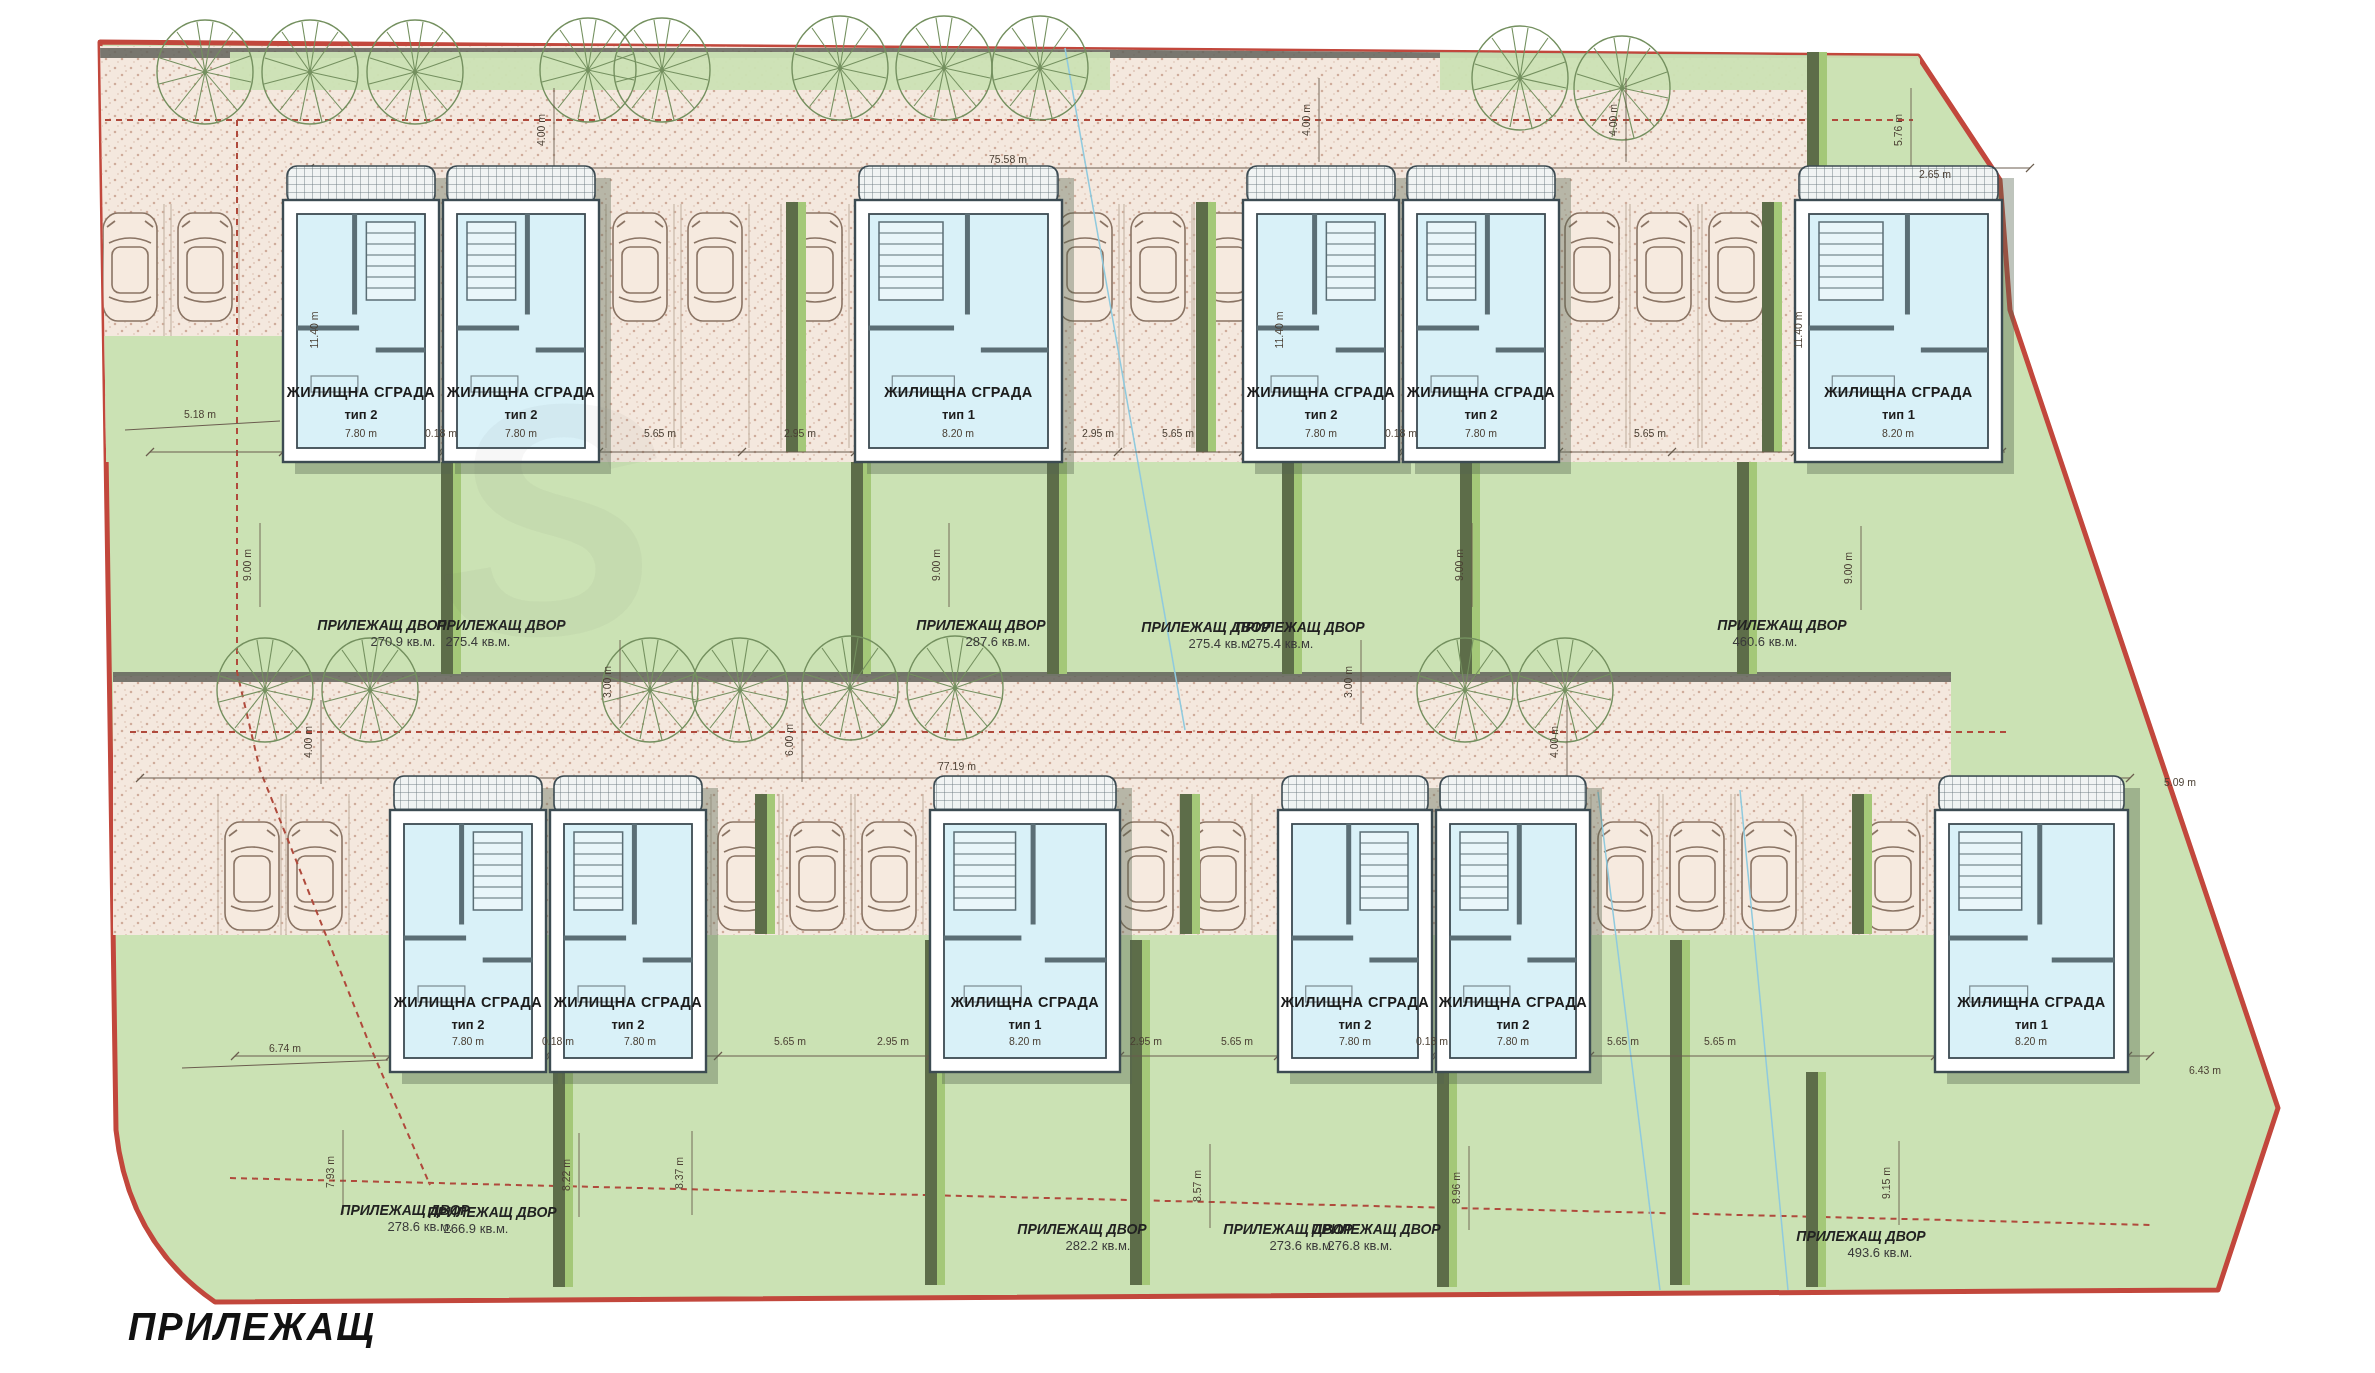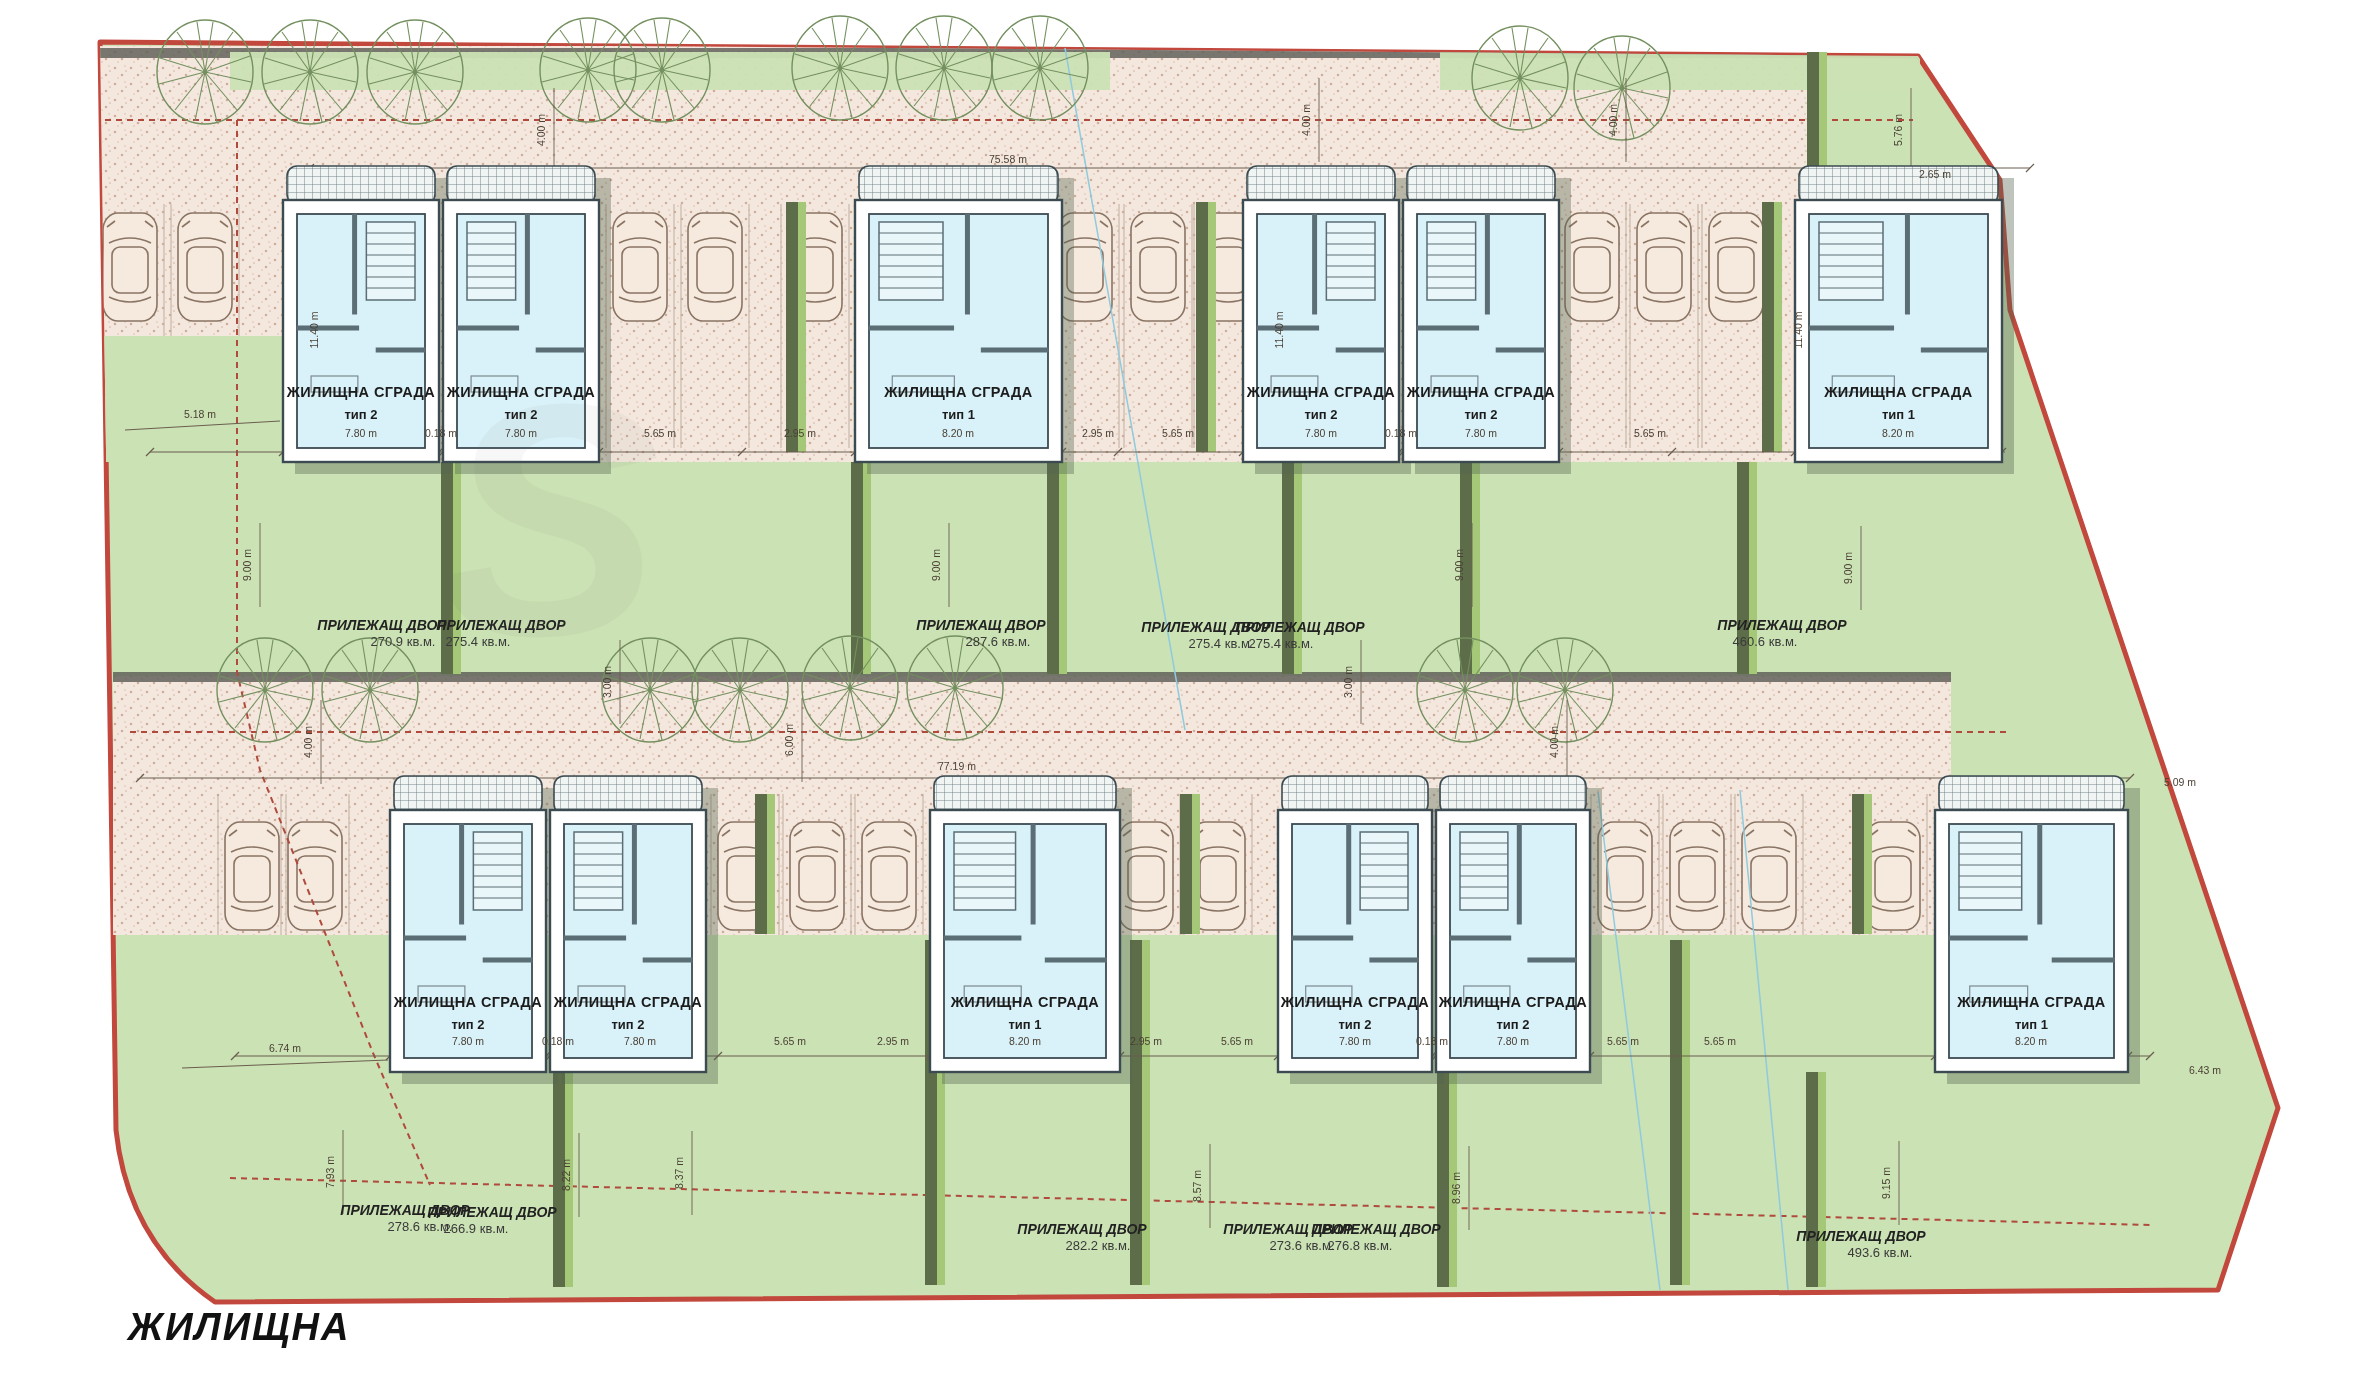--- a/index.html
+++ b/index.html
@@ -578,14 +578,14 @@
         <text x="2205" y="1074" text-anchor="middle" class="dim">6.43 m</text>
         <text x="334" y="1172" text-anchor="middle" class="dim" transform="rotate(-90 334 1172)">7.93 m</text>
         <text x="570" y="1175" text-anchor="middle" class="dim" transform="rotate(-90 570 1175)">8.22 m</text>
         <text x="683" y="1173" text-anchor="middle" class="dim" transform="rotate(-90 683 1173)">8.37 m</text>
         <text x="1201" y="1186" text-anchor="middle" class="dim" transform="rotate(-90 1201 1186)">8.57 m</text>
         <text x="1460" y="1188" text-anchor="middle" class="dim" transform="rotate(-90 1460 1188)">8.96 m</text>
         <text x="1890" y="1183" text-anchor="middle" class="dim" transform="rotate(-90 1890 1183)">9.15 m</text>
       </g>
   </svg>
   <div class="watermark">S</div>
-  <div class="title">ЖИЛИЩНА</div>
+  <div class="title">ПРИЛЕЖАЩ</div>
 </div>
 
 </body></html>

